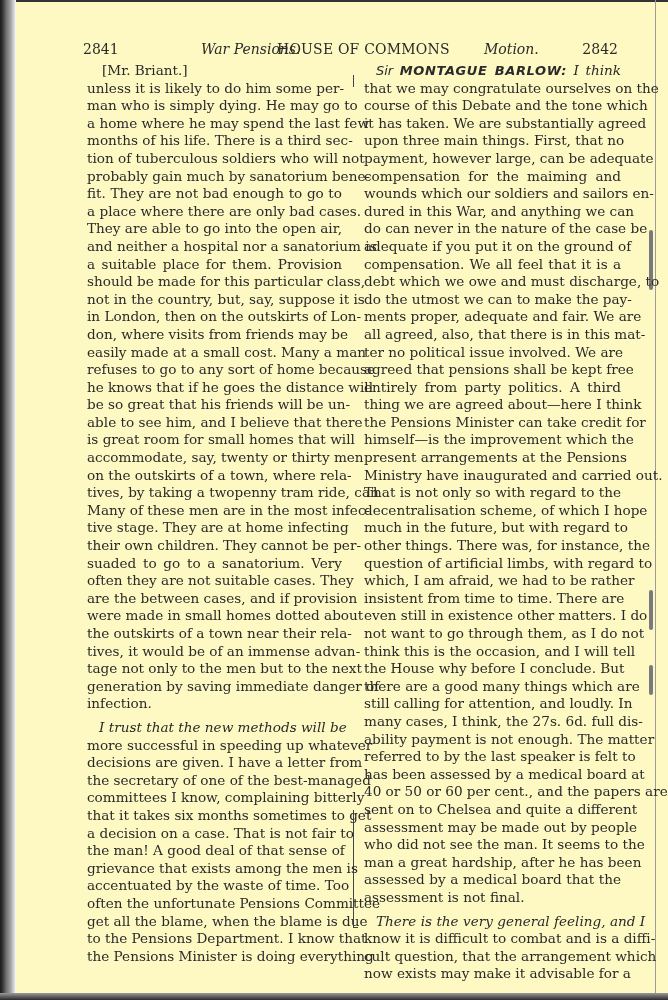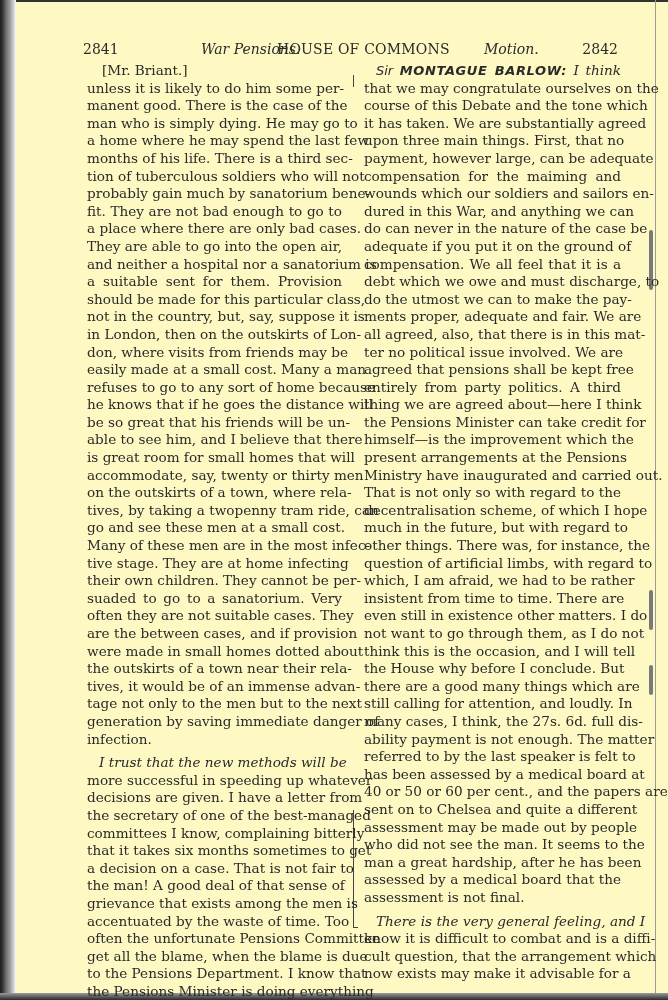--- a/index.html
+++ b/index.html
@@ -137,45 +137,43 @@
   </div>
 
   <div class="col-divider top"></div>
   <div class="col-divider mid"></div>
   <div class="col-divider-foot"></div>
 
   <div class="col col-left">
     <span class="line speaker-tag">[Mr. Briant.]</span>
     <div id="left-p0">
         <span class="line">unless it is likely to do him some per-</span>
-        <span class="line">manent good. There is the case of the</span>
         <span class="line">man who is simply dying. He may go to</span>
         <span class="line">a home where he may spend the last few</span>
         <span class="line">months of his life. There is a third sec-</span>
         <span class="line">tion of tuberculous soldiers who will not</span>
         <span class="line">probably gain much by sanatorium bene-</span>
         <span class="line">fit. They are not bad enough to go to</span>
         <span class="line">a place where there are only bad cases.</span>
         <span class="line">They are able to go into the open air,</span>
         <span class="line">and neither a hospital nor a sanatorium is</span>
-        <span class="line">a suitable sent for them. Provision</span>
+        <span class="line">a suitable place for them. Provision</span>
         <span class="line">should be made for this particular class,</span>
         <span class="line">not in the country, but, say, suppose it is</span>
         <span class="line">in London, then on the outskirts of Lon-</span>
         <span class="line">don, where visits from friends may be</span>
         <span class="line">easily made at a small cost. Many a man</span>
         <span class="line">refuses to go to any sort of home because</span>
         <span class="line">he knows that if he goes the distance will</span>
         <span class="line">be so great that his friends will be un-</span>
         <span class="line">able to see him, and I believe that there</span>
         <span class="line">is great room for small homes that will</span>
         <span class="line">accommodate, say, twenty or thirty men</span>
         <span class="line">on the outskirts of a town, where rela-</span>
         <span class="line">tives, by taking a twopenny tram ride, can</span>
-        <span class="line">go and see these men at a small cost.</span>
         <span class="line">Many of these men are in the most infec-</span>
         <span class="line">tive stage. They are at home infecting</span>
         <span class="line">their own children. They cannot be per-</span>
         <span class="line">suaded to go to a sanatorium. Very</span>
         <span class="line">often they are not suitable cases. They</span>
         <span class="line">are the between cases, and if provision</span>
         <span class="line">were made in small homes dotted about</span>
         <span class="line">the outskirts of a town near their rela-</span>
         <span class="line">tives, it would be of an immense advan-</span>
         <span class="line">tage not only to the men but to the next</span>

